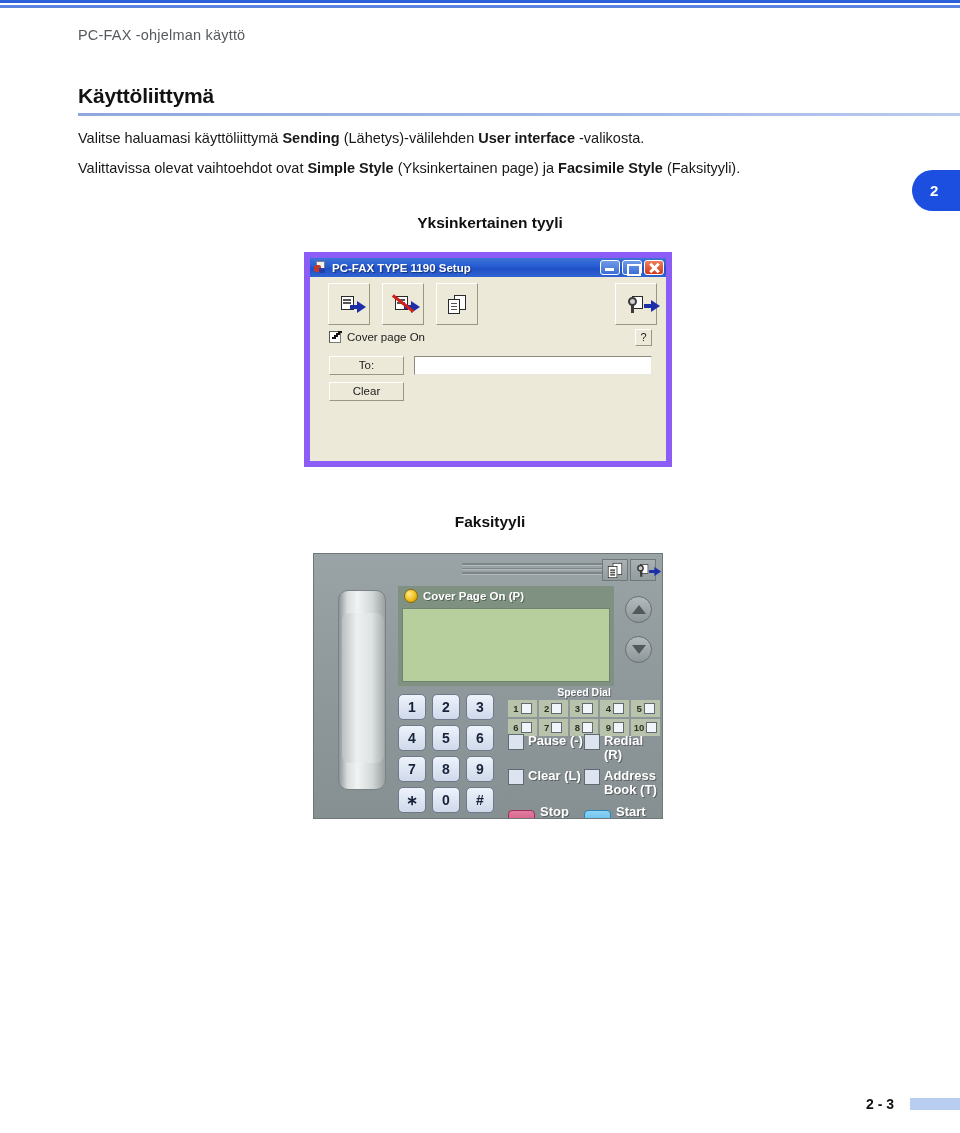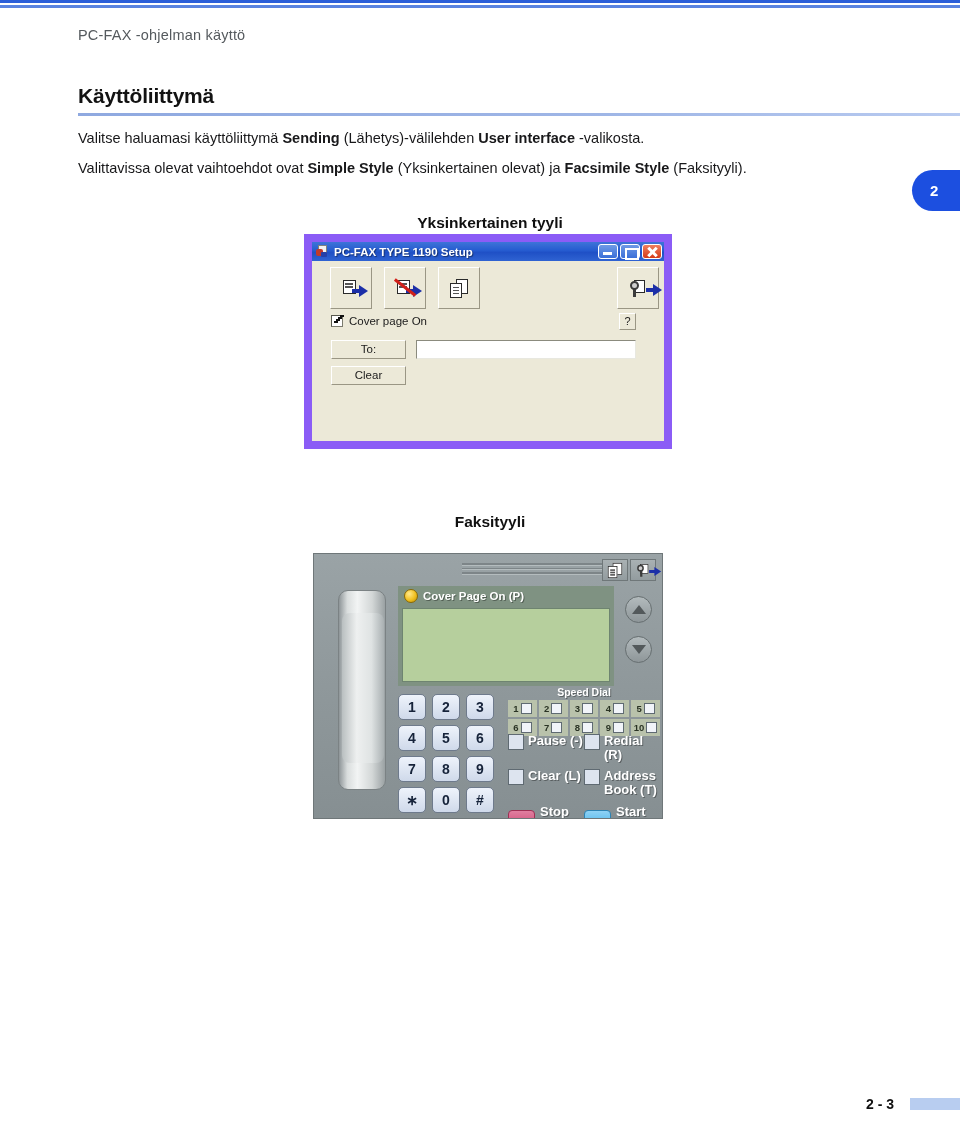--- a/index.html
+++ b/index.html
@@ -64,23 +64,23 @@
     font-size:15.5px; font-weight:bold; color:#101010;
     text-align:center;
   }
   #caption-simple { top:214px; left:300px; width:380px; }
   #caption-fax    { top:513px; left:300px; width:380px; }
 
   
   
   
   #simple-dialog {
-    position:absolute; top:234px; left:304px;
+    position:absolute; top:252px; left:304px;
     width:368px; height:215px;
-    border:8px solid #8b5cf6;
+    border:6px solid #8b5cf6;
     background:#ece9d8;
   }
   #simple-titlebar {
     height:19px;
     background:linear-gradient(to bottom,#3e74d8 0%,#255bd0 45%,#1f50c6 55%,#2f63d2 100%);
     display:flex; align-items:center; padding:0 2px 0 4px;
     position:relative;
   }
   #titlebar-icon {
     width:13px; height:13px; margin-right:5px; position:relative; flex:none;
@@ -112,21 +112,21 @@
     content:""; position:absolute; left:4px; top:3px; width:10px; height:8px;
     border:2px solid #ffffff;
   }
   .winbtn.close::before, .winbtn.close::after {
     content:""; position:absolute; left:8px; top:1px; width:3px; height:12px;
     background:#ffffff;
   }
   .winbtn.close::before { transform:rotate(45deg); }
   .winbtn.close::after  { transform:rotate(-45deg); }
 
-  #simple-body { padding:6px 18px 0 6px; height:calc(100% - 19px); position:relative; }
+  #simple-body { padding:6px 4px 0 6px; height:calc(100% - 19px); position:relative; }
 
   #toolbar-row { height:44px; position:relative; }
   .tbtn {
     position:absolute; top:0; width:42px; height:42px;
     background:#ece9d8;
     border-top:1px solid #ffffff; border-left:1px solid #ffffff;
     border-right:1px solid #9a9684; border-bottom:1px solid #9a9684;
     display:flex; align-items:center; justify-content:center;
   }
   #tbtn-send   { left:12px; }
@@ -366,21 +366,21 @@
 <div id="running-header">PC-FAX -ohjelman käyttö</div>
 
 <div id="section-heading">Käyttöliittymä</div>
 <div id="heading-rule"></div>
 
 <div class="para" id="para1">
   <span>Valitse haluamasi käyttöliittymä </span><b>Sending</b><span> (Lähetys)-välilehden </span><b>User interface</b><span> -valikosta.</span>
 </div>
 
 <div class="para" id="para2">
-  <span>Valittavissa olevat vaihtoehdot ovat </span><b>Simple Style</b><span> (Yksinkertainen olevat) ja </span><b>Facsimile Style</b><span> (Faksityyli).</span>
+  <span>Valittavissa olevat vaihtoehdot ovat </span><b>Simple Style</b><span> (Yksinkertainen page) ja </span><b>Facsimile Style</b><span> (Faksityyli).</span>
 </div>
 
 <div id="chapter-tab">
   <span>2</span>
 </div>
 
 <div class="caption" id="caption-simple">Yksinkertainen tyyli</div>
 
 <div id="simple-dialog">
 

